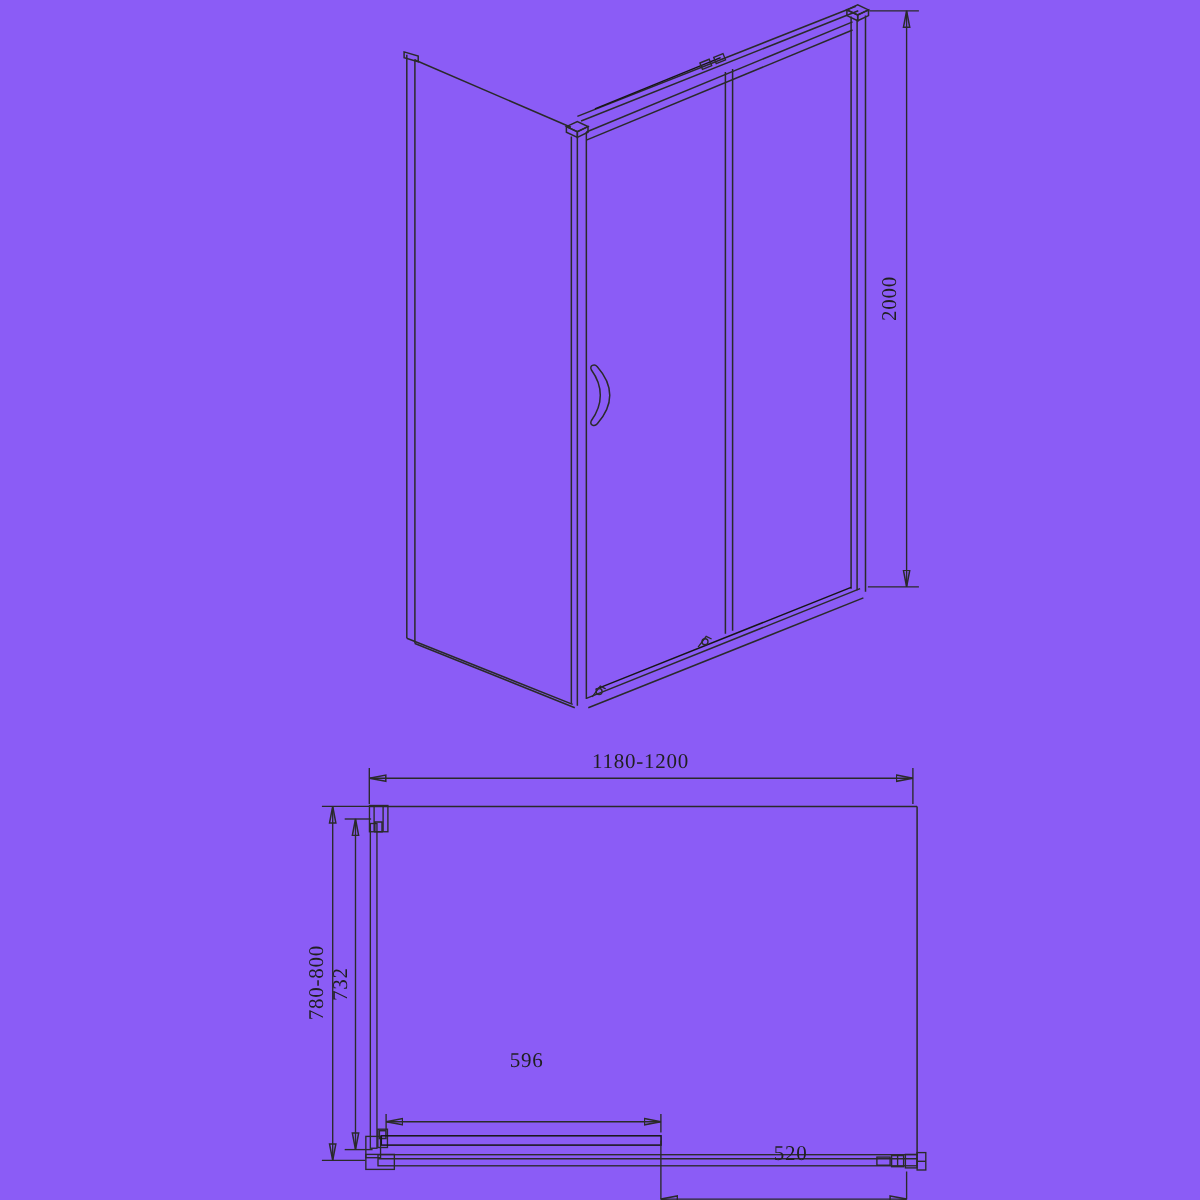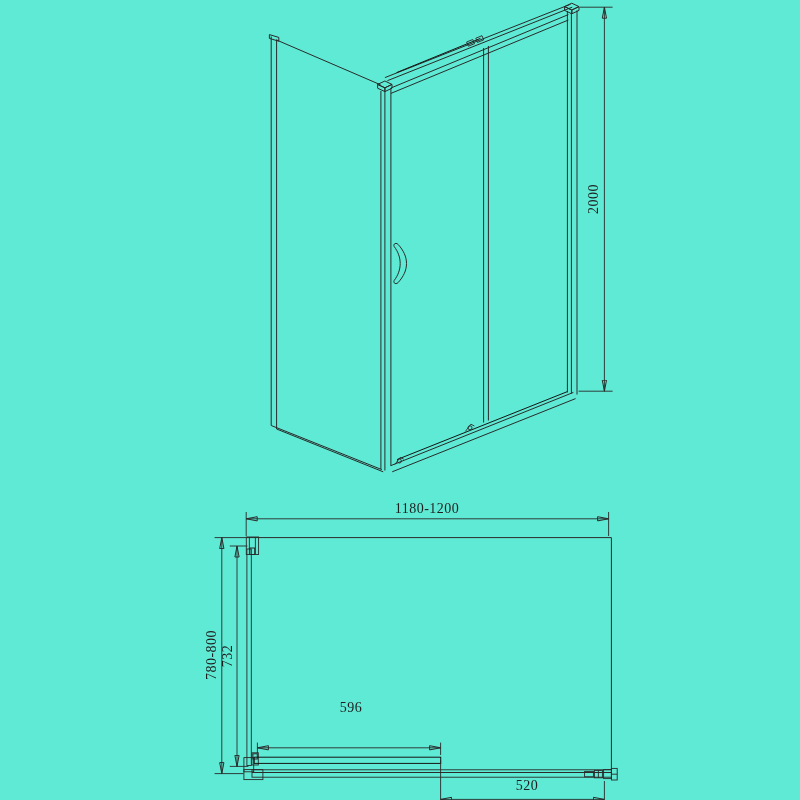--- a/index.html
+++ b/index.html
@@ -1,20 +1,20 @@
 <!DOCTYPE html>
 <html><head>
 <meta charset="utf-8">
 <style>
   html, body { margin: 0; padding: 0; background: #ffffff; }
   .stage {
     position: relative;
     width: 800px;
     height: 800px;
-    background: #5eead4;
+    background: #8b5cf6;
     overflow: hidden;
     font-family: "Liberation Serif", serif;
   }
   svg.linework { position: absolute; left: 0; top: 0; }
   svg.linework line, svg.linework path, svg.linework rect, svg.linework circle {
     stroke: #2a2a2a;
     stroke-width: 1;
     fill: none;
   }
   svg.linework .thin { stroke-width: 0.9; }
@@ -188,15 +188,15 @@
   <div class="dim vert" style="left:594px; top:199px;">2000</div>
 
   <div class="dim" style="left:427px; top:509px;">1180-1200</div>
 
   <div class="dim vert" style="left:212px; top:655px;">780-800</div>
 
   <div class="dim vert" style="left:227.5px; top:656px;">732</div>
 
   <div class="dim" style="left:351px; top:708px;">596</div>
 
-  <div class="dim" style="left:527px; top:770px;margin-top:16px;">520</div>
+  <div class="dim" style="left:527px; top:770px;">520</div>
 
 </div>
 
 </body></html>

